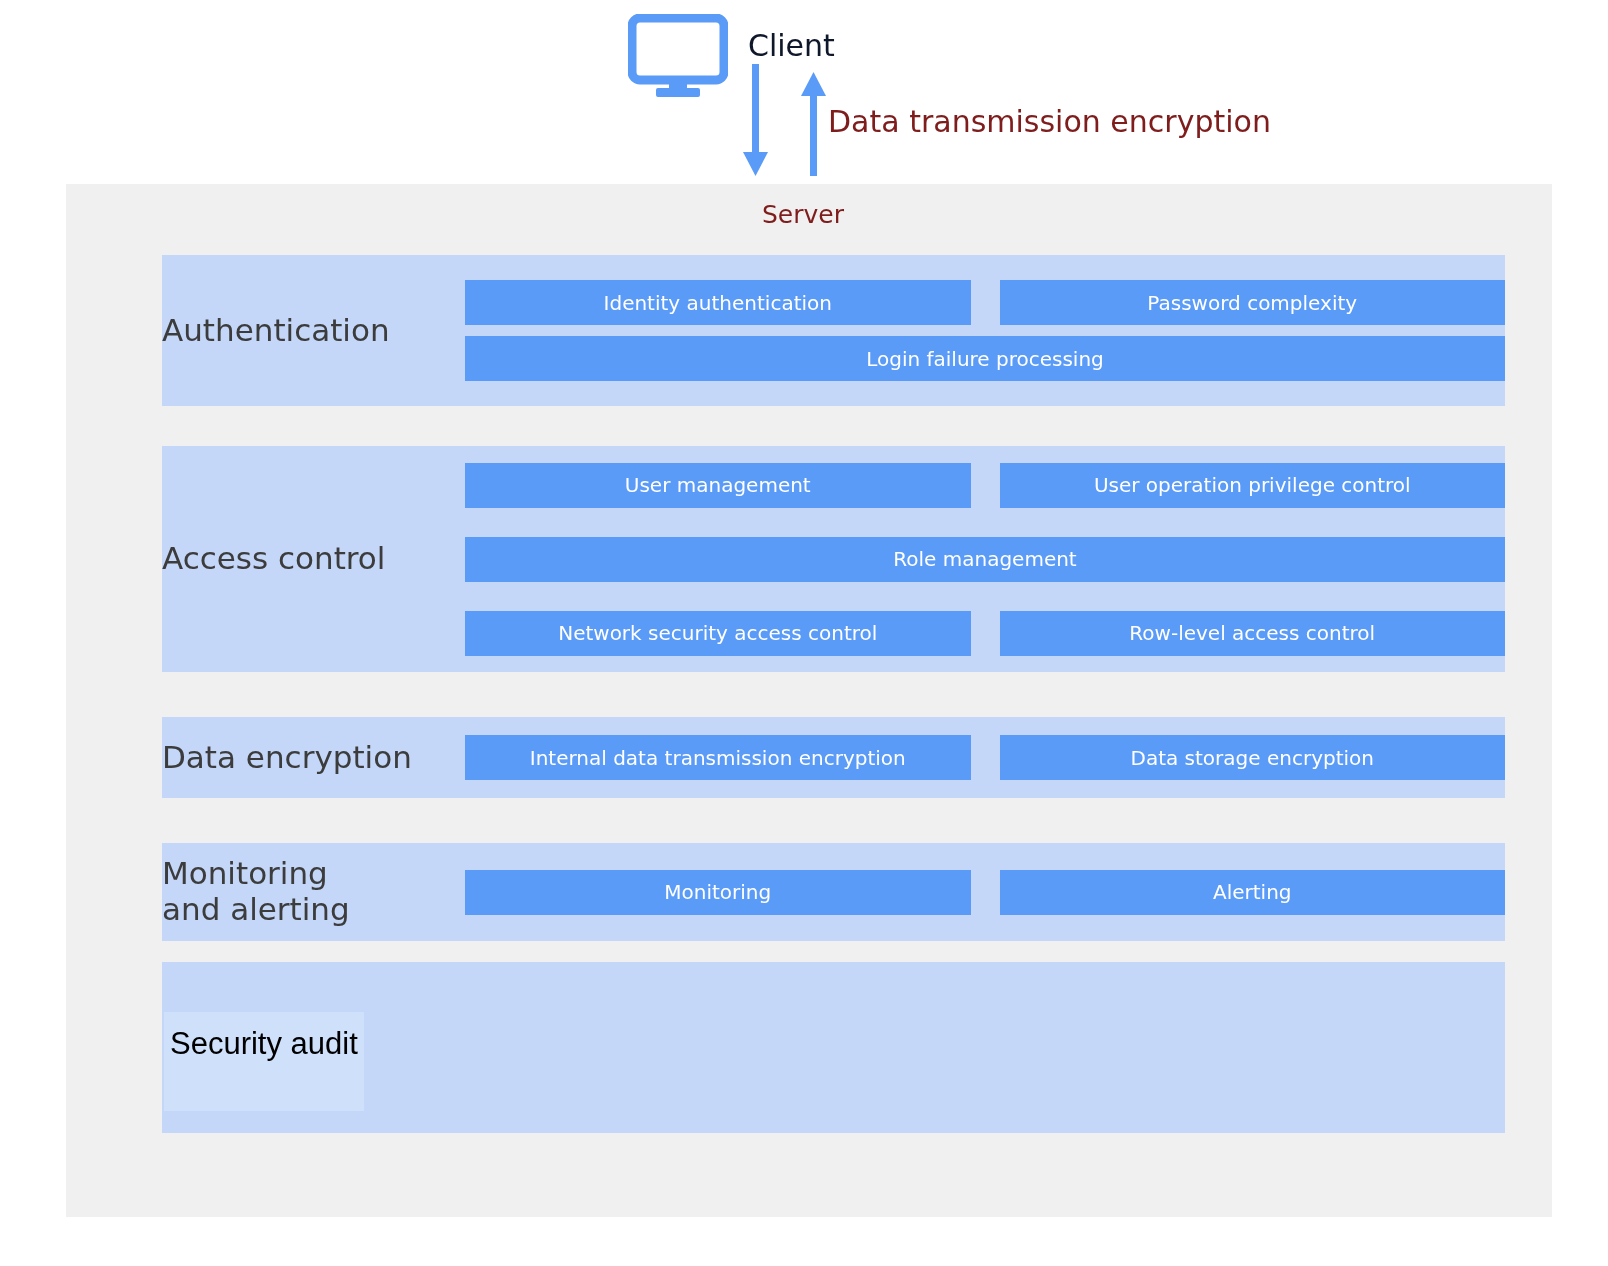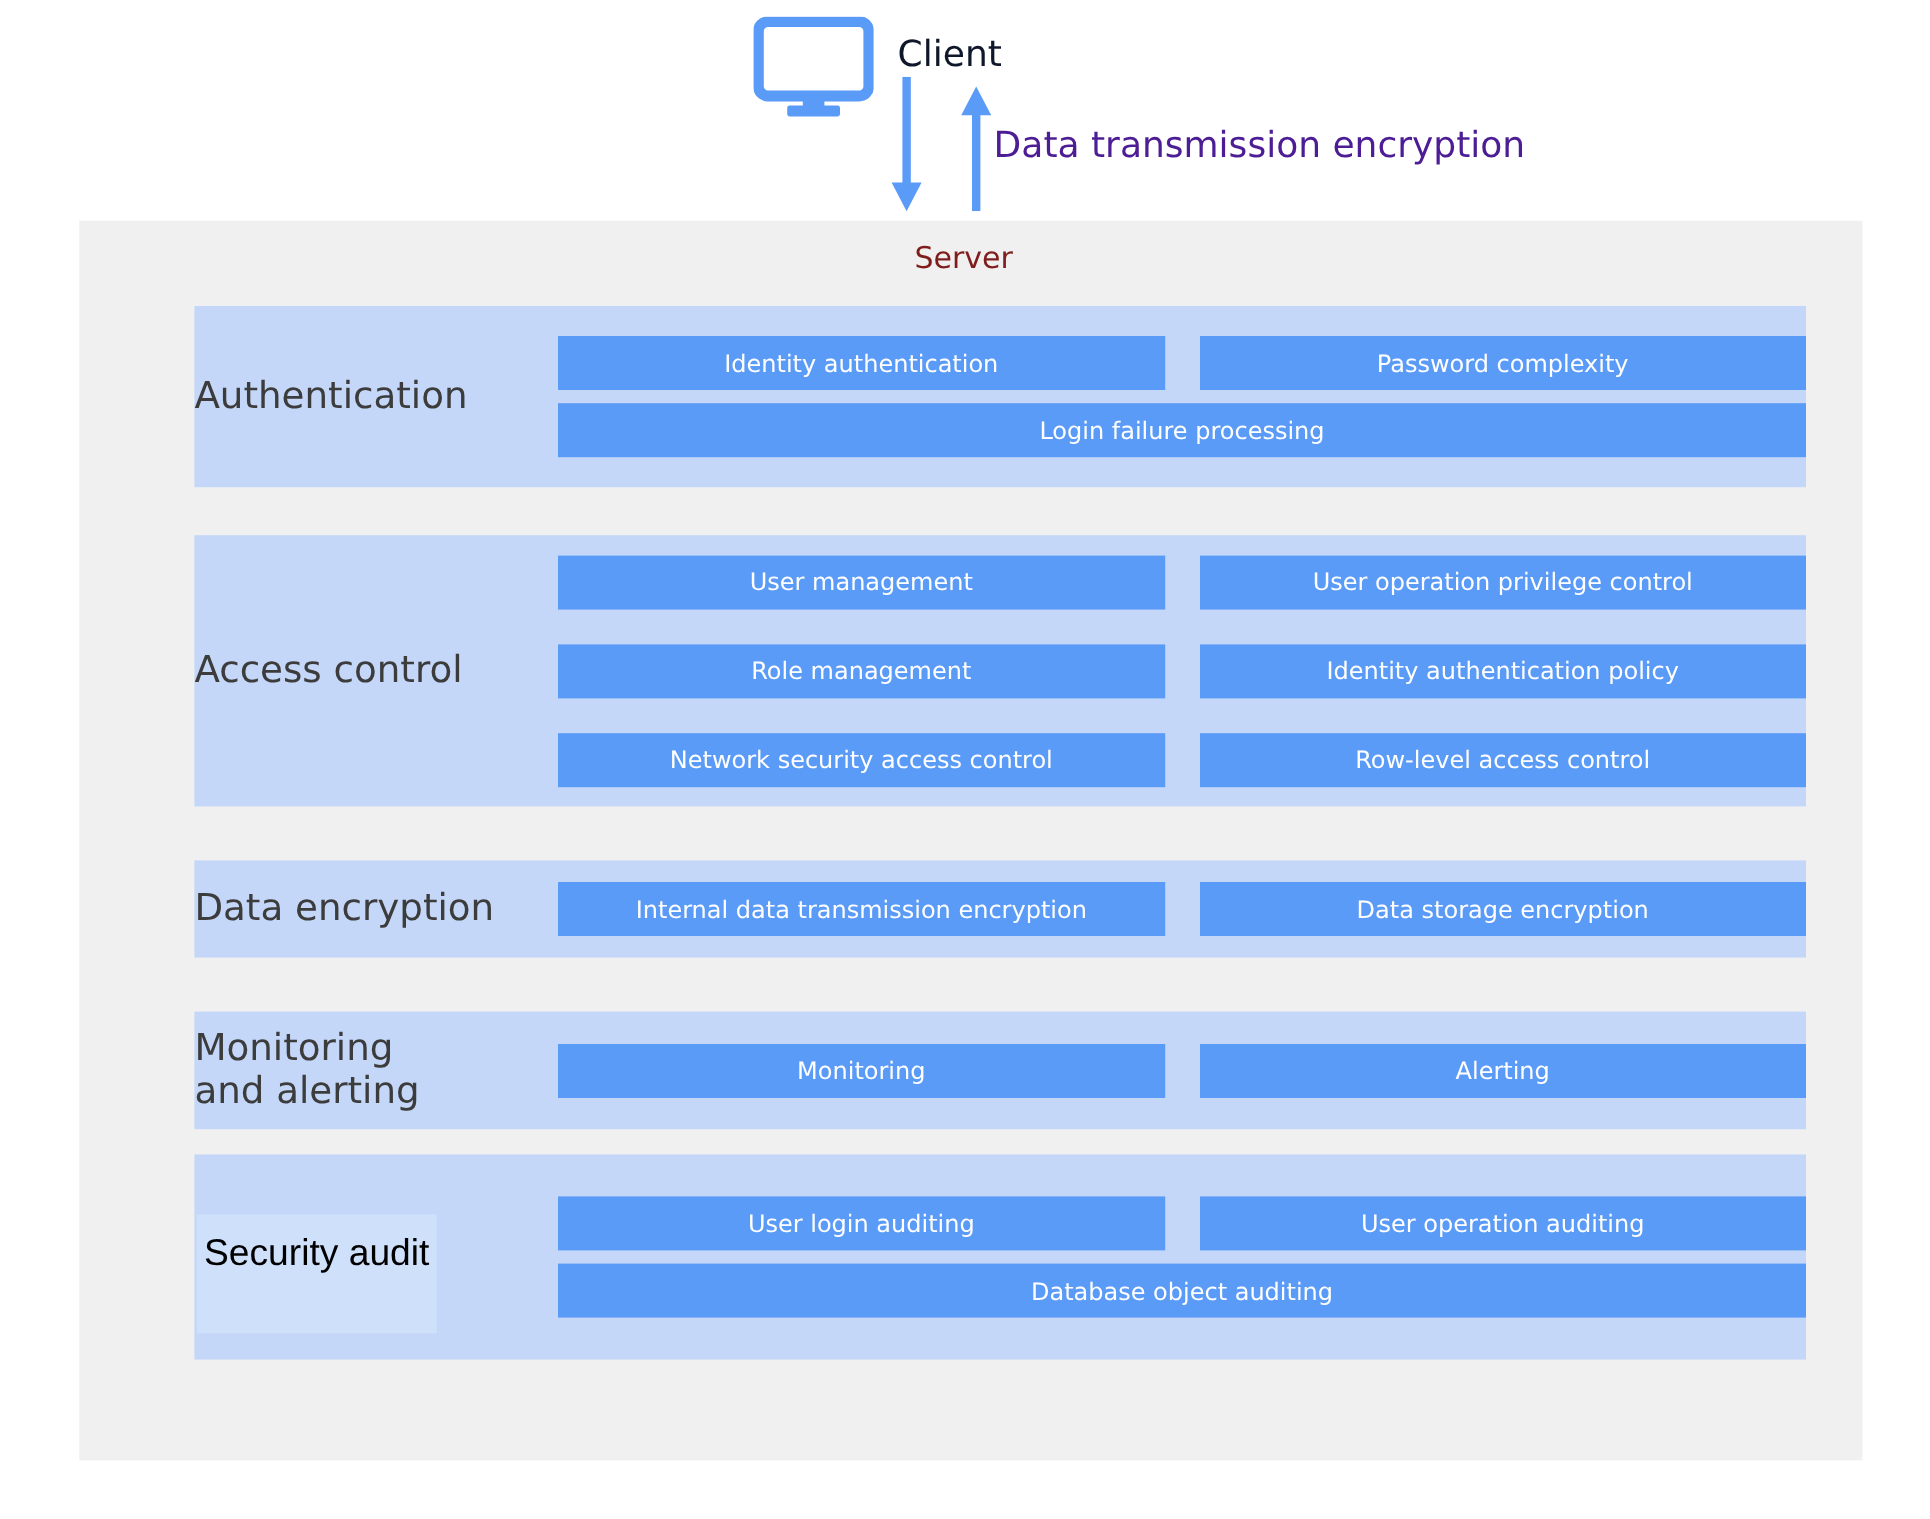--- a/index.html
+++ b/index.html
@@ -30,21 +30,21 @@
     position: absolute;
     left: 748px; top: 28px;
     font-size: 30px;
     color: #0f172a;
     white-space: nowrap;
   }
   #dte-label {
     position: absolute;
     left: 828px; top: 104px;
     font-size: 30px;
-    color: #4c1d95;
+    color: #7f1d1d;
     white-space: nowrap;
   }
   #arrow-down {
     position: absolute;
     left: 738px; top: 64px;
     width: 36px; height: 112px;
   }
   #arrow-up {
     position: absolute;
     left: 796px; top: 64px;
@@ -192,21 +192,20 @@
 
   <div class="layer" id="layer-access-control">
     <div class="layer-title">Access control</div>
     <div class="layer-items">
       <div class="item-row">
         <div class="box">User management</div>
         <div class="box">User operation privilege control</div>
       </div>
       <div class="item-row">
         <div class="box">Role management</div>
-        <div class="box">Identity authentication policy</div>
       </div>
       <div class="item-row">
         <div class="box">Network security access control</div>
         <div class="box">Row-level access control</div>
       </div>
     </div>
   </div>
 
   <div class="layer" id="layer-data-encryption">
     <div class="layer-title">Data encryption</div>
@@ -224,24 +223,15 @@
     <div class="layer-items">
       <div class="item-row">
         <div class="box">Monitoring</div>
         <div class="box">Alerting</div>
       </div>
     </div>
   </div>
 
   <div class="layer" id="layer-security-audit">
     <div class="layer-title" id="security-audit-title"><span class="hl">Security audit</span></div>
-    <div class="layer-items">
-      <div class="item-row">
-        <div class="box">User login auditing</div>
-        <div class="box">User operation auditing</div>
-      </div>
-      <div class="item-row">
-        <div class="box full">Database object auditing</div>
-      </div>
-    </div>
   </div>
 
 </div>
 
 </body></html>

